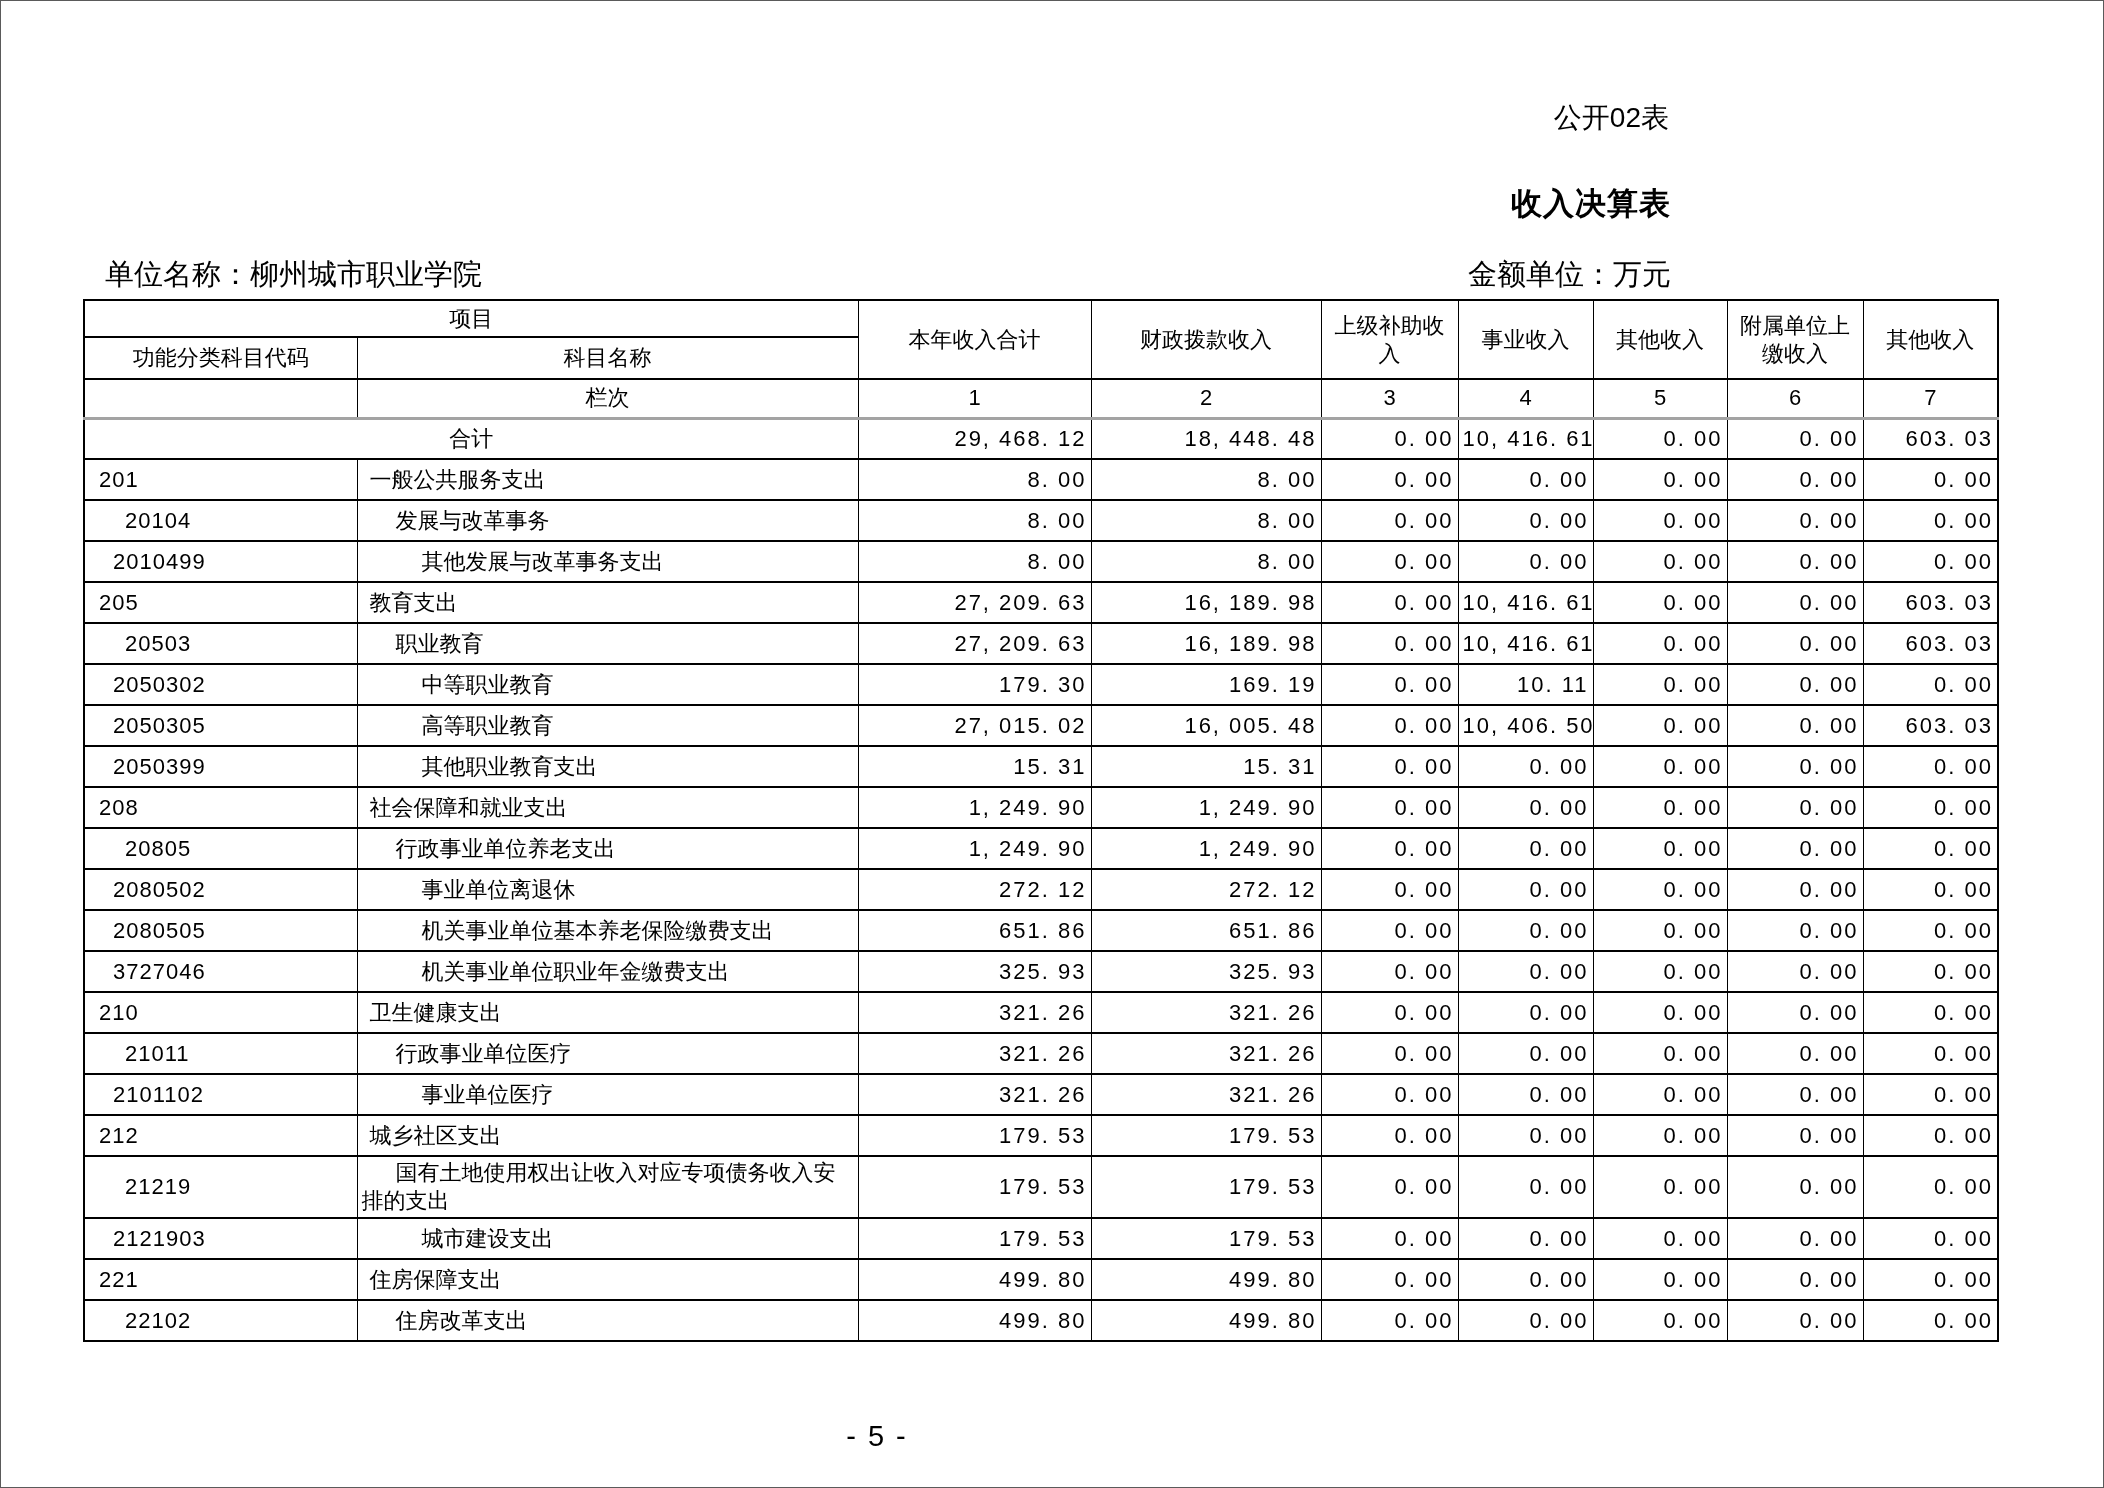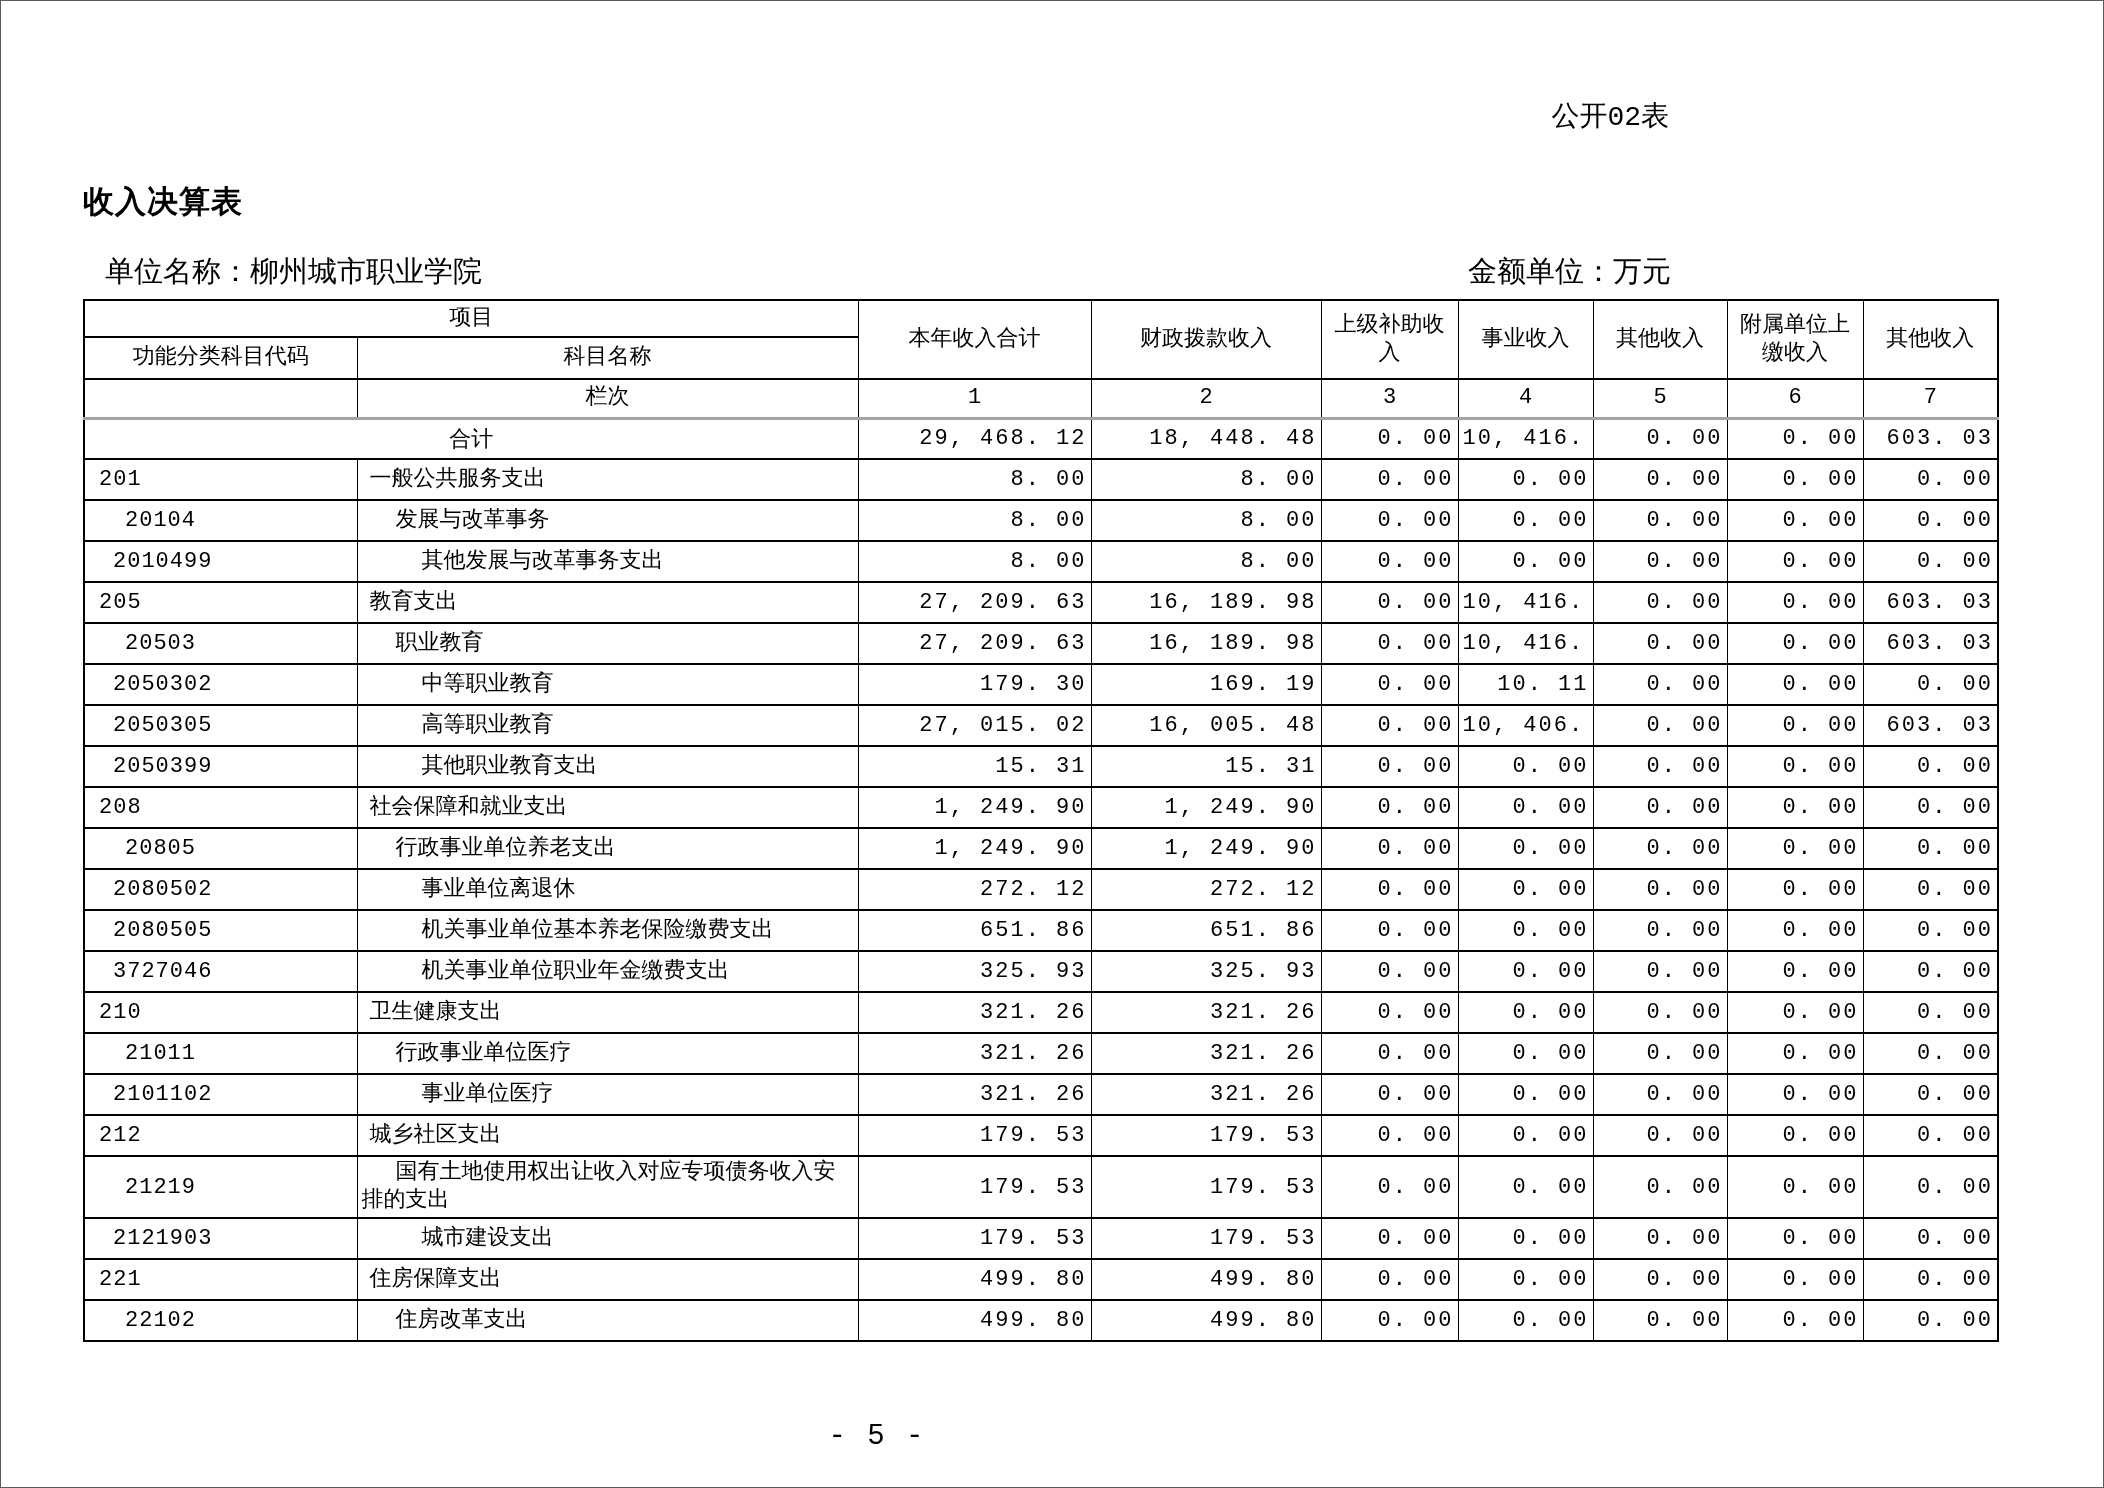--- a/index.html
+++ b/index.html
@@ -9,32 +9,31 @@
     height: 1488px;
     background: #ffffff;
     border: 1px solid #5a5a5a;
     font-family: "Liberation Sans", sans-serif;
     color: #000;
     position: relative;
   }
   .content {
     margin-left: 82px;
     width: 1588px;
-    font-family: Liberation Mono, monospace;
   }
   .form-code {
     margin-top: 100px;
     text-align: right;
     font-size: 28px;
     line-height: 34px;
     padding-right: 2px;
   }
   .doc-title {
     margin: 50px 0 16px 0;
-    text-align: left;
+    text-align: right;
     font-size: 31px;
     font-weight: bold;
     line-height: 38px;
     letter-spacing: 1px;
   }
   .meta-row {
     display: flex;
     justify-content: space-between;
     align-items: flex-start;
     margin-top: 34px;

